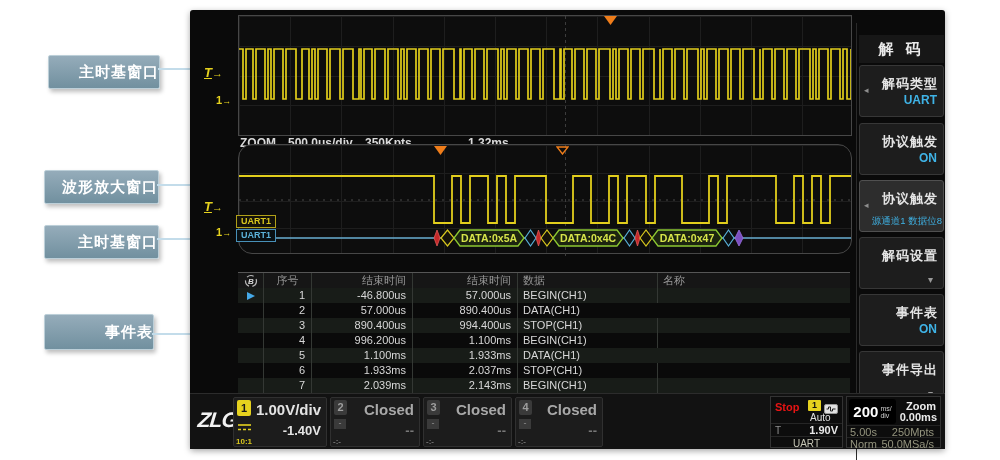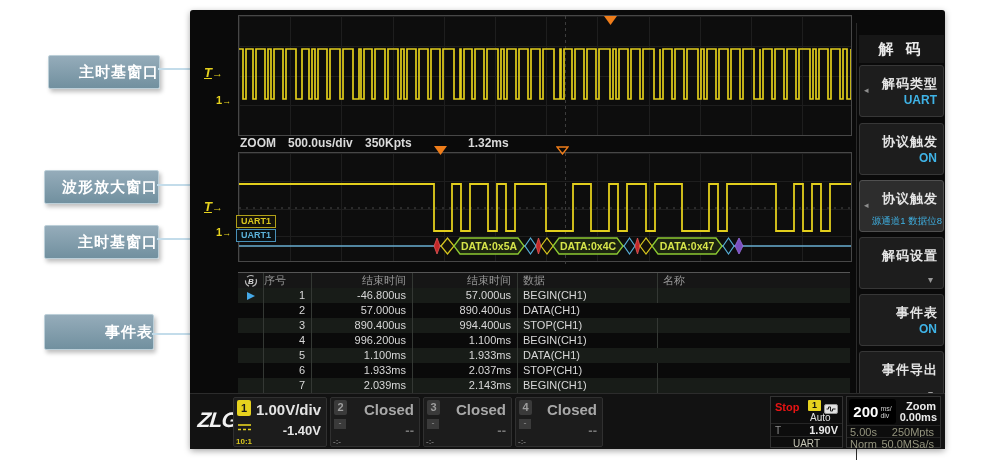--- a/index.html
+++ b/index.html
@@ -14,23 +14,23 @@
   .co-dot{position:absolute;width:10px;height:10px;background:#a6cde2;border:1px solid #e4f3fb;box-sizing:border-box;}
 
   
   .scope{position:absolute;left:190px;top:10px;width:755px;height:439px;background:#0a0a0a;
     border-radius:3px;box-shadow:0 2px 6px rgba(0,0,0,.35);}
 
   .win{position:absolute;left:48px;width:614px;background:#0d0d0d;border:1px solid #474747;box-sizing:border-box;
     background-image:repeating-linear-gradient(to right,#1e1e1e 0 1px,transparent 1px 51.2px),
                      repeating-linear-gradient(to bottom,#1e1e1e 0 1px,transparent 1px 29.8px);}
   #main-win{top:5px;height:121px;}
-  #zoom-win{top:142px;height:110px;
+  #zoom-win{top:134px;height:110px;
     background-image:repeating-linear-gradient(to right,#1e1e1e 0 1px,transparent 1px 51.2px),
-                     repeating-linear-gradient(to bottom,#1e1e1e 0 1px,transparent 1px 27.8px);}
+                     repeating-linear-gradient(to bottom,#1e1e1e 0 1px,transparent 1px 27.8px);border-radius:14px;}
   svg.wave{position:absolute;left:0;top:0;}
 
   .tmark{position:absolute;color:#e6d21e;font-size:13px;font-weight:bold;font-style:italic;}
   .tmark .tt{text-decoration:underline;}
   .tmark .ar{font-style:normal;font-size:11px;}
   .chmark{position:absolute;color:#e6d21e;font-size:11px;font-weight:bold;}
   .chmark .ar{font-size:9px;}
 
   .zoombar{position:absolute;left:48px;top:126px;width:614px;height:15px;font-size:12px;font-weight:bold;color:#dadada;}
   .zoombar span{position:absolute;top:0;white-space:nowrap;}
@@ -47,21 +47,21 @@
   .etable{position:absolute;left:48px;top:262px;width:612px;height:120px;border-top:1px solid #565656;
     box-sizing:border-box;background:#0a0a0a;font-size:11px;}
   .erow{display:grid;grid-template-columns:26px 48px 101px 105px 140px 1fr;height:15px;line-height:15px;}
   .erow.head{background:#161616;color:#979797;}
   .erow.odd{background:#181c18;color:#d8d8d8;}
   .erow.even{background:#0a0a0a;color:#d8d8d8;}
   .erow>div{border-right:1px solid #343834;box-sizing:border-box;overflow:hidden;white-space:nowrap;}
   .erow>div:last-child{border-right:none;}
   .ec-r{text-align:right;padding-right:6px;}
   .ec-l{padding-left:5px;}
-  .ec-c{}
+  .ec-c{text-align:center;}
   .ec-i{display:flex;align-items:center;justify-content:center;}
   .rowptr{width:0;height:0;border-left:8px solid #45a9e8;border-top:4px solid transparent;border-bottom:4px solid transparent;}
 
   
   .menu{position:absolute;left:666px;top:13px;width:80px;height:439px;border-left:1px solid #2a2a2a;box-sizing:border-box;}
   .menu-title{position:absolute;left:2px;top:12px;width:85px;height:28px;line-height:28px;text-align:center;
     background:#171717;color:#eaeaea;font-size:15px;font-weight:bold;letter-spacing:4px;}
   .menu-btn{position:absolute;left:2px;width:85px;height:52px;background:#1d1d1d;border:1px solid #373737;
     border-radius:3px;box-sizing:border-box;}
   .menu-btn.sel{background:#2d2d2d;border-color:#505050;}

